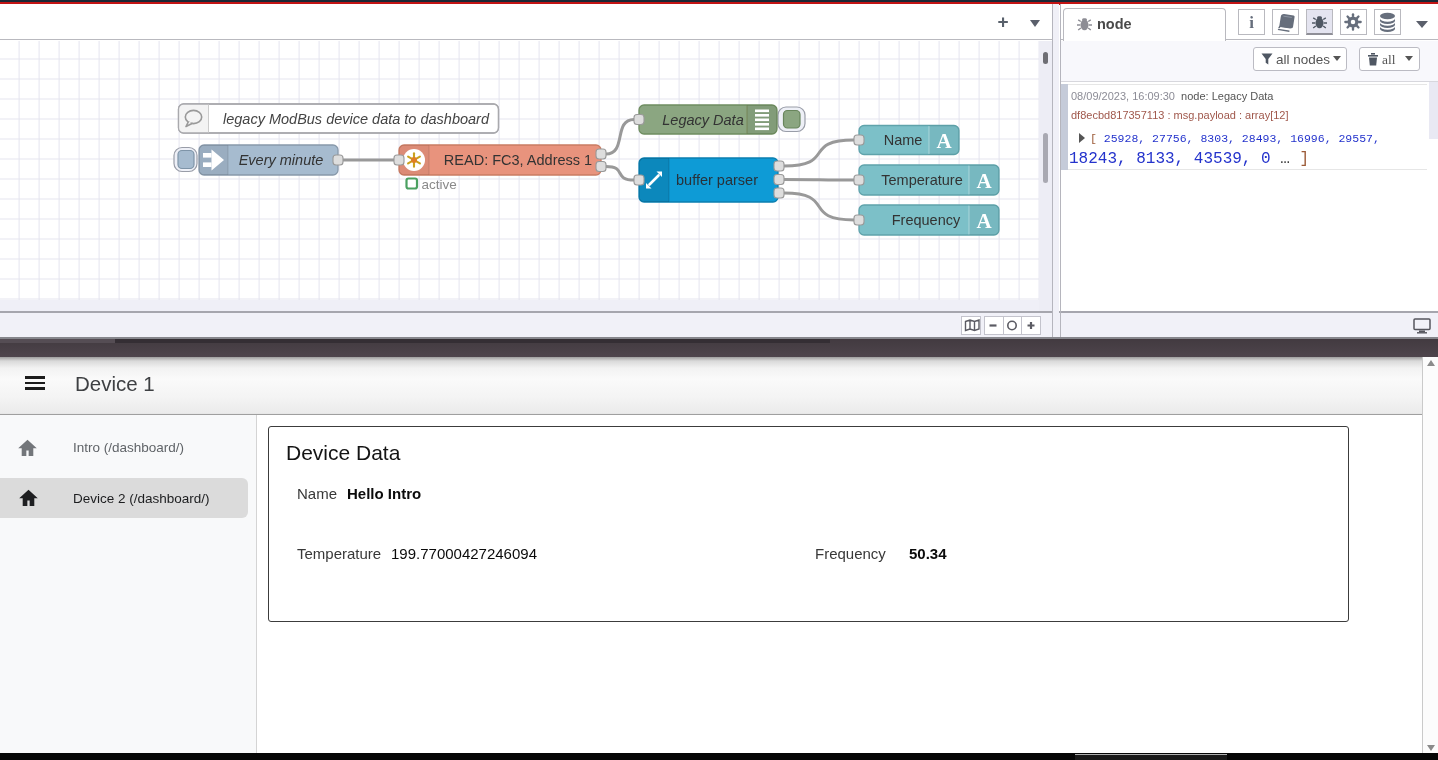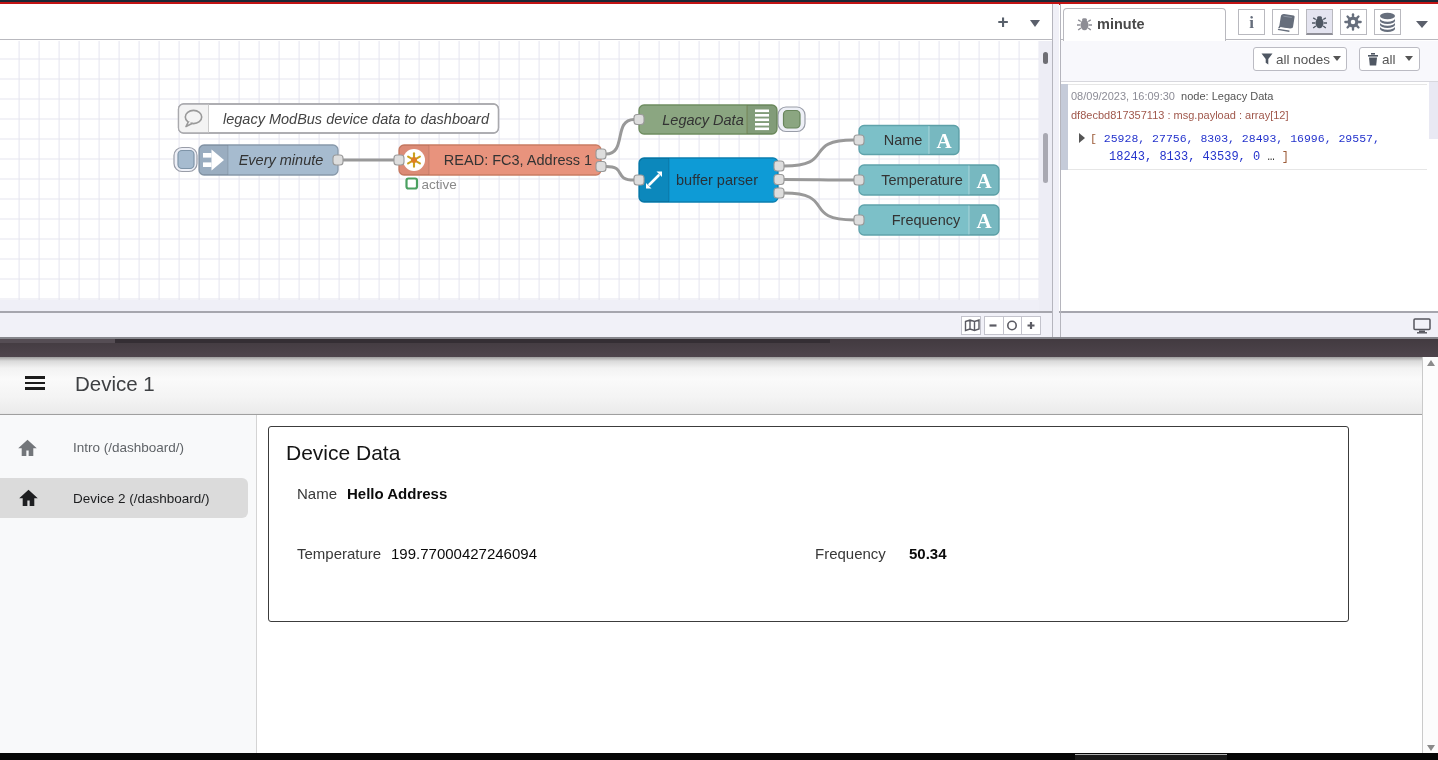--- a/index.html
+++ b/index.html
@@ -177,21 +177,21 @@
   <g fill="#8d8d95">
     <ellipse cx="8.5" cy="10" rx="4" ry="5.2"></ellipse>
     <rect x="6" y="3.2" width="5" height="3" rx="1.5"></rect>
     <g stroke="#8d8d95" stroke-width="1.4" fill="none">
       <path d="M4.8 6.5 L2.2 4.8 M12.2 6.5 L14.8 4.8"></path>
       <path d="M4.3 10 H1 M12.7 10 H16"></path>
       <path d="M4.8 13 L2.2 15 M12.2 13 L14.8 15"></path>
     </g>
   </g>
 </svg>
-<div class="abs" style="left:1097px;top:15.5px;font-size:14.5px;font-weight:bold;color:#4a4a4a;">minute</div>
+<div class="abs" style="left:1097px;top:15.5px;font-size:14.5px;font-weight:bold;color:#4a4a4a;">node</div>
 
 <div class="abs" style="left:1238px;top:9px;width:27px;height:26px;background:#fff;border:1.2px solid #b9b9bf;box-sizing:border-box;"></div>
 <div class="abs" style="left:1272px;top:9px;width:27px;height:26px;background:#fff;border:1.2px solid #b9b9bf;box-sizing:border-box;"></div>
 <div class="abs" style="left:1306px;top:9px;width:27px;height:26px;background:#e4e4f0;border:1.2px solid #b9b9bf;border-bottom:2.5px solid #8f8f97;box-sizing:border-box;"></div>
 <div class="abs" style="left:1340px;top:9px;width:27px;height:26px;background:#fff;border:1.2px solid #b9b9bf;box-sizing:border-box;"></div>
 <div class="abs" style="left:1374px;top:9px;width:27px;height:26px;background:#fff;border:1.2px solid #b9b9bf;box-sizing:border-box;"></div>
 <div class="abs" style="left:1246.5px;top:13px;width:10px;height:18px;font-family:'Liberation Serif',serif;font-weight:bold;font-size:17px;color:#666e7c;text-align:center;">i</div>
 <svg class="abs" style="left:1276px;top:12.5px;" width="20" height="19" viewBox="0 0 20 19">
     <g transform="rotate(9 10 9)">
   <path d="M7 1.5 L16.5 1.5 A1.2 1.2 0 0 1 17.7 2.7 L17.7 12.5 A2 2 0 0 1 15.7 14.5 L6.3 14.5 A2.4 2.4 0 0 0 4 16 L4 4.8 A3.3 3.3 0 0 1 7 1.5 Z" fill="#666e7c"></path>
@@ -243,33 +243,33 @@
 <div class="abs" style="left:1276px;top:51.5px;font-size:13.5px;color:#555;">all nodes</div>
 <div class="abs" style="left:1333px;top:56px;width:0;height:0;border-left:4.5px solid transparent;border-right:4.5px solid transparent;border-top:5.5px solid #555;"></div>
 <div class="abs" style="left:1359px;top:47px;width:61px;height:24px;background:#fff;border:1.2px solid #bbbbc3;border-radius:3px;box-sizing:border-box;"></div>
 <svg class="abs" style="left:1367px;top:52px;" width="12" height="14" viewBox="0 0 12 14">
   <g fill="#4f5763">
     <rect x="1" y="3" width="10" height="1.6"></rect>
     <rect x="4" y="1" width="4" height="1.6"></rect>
     <path d="M2 5.4 h8 l-0.8 8 h-6.4 z"></path>
   </g>
 </svg>
-<div class="abs" style="left:1382px;top:51.5px;font-size:13.5px;color:#555;">all</div>
+<div class="abs" style="left:1382px;top:51.5px;font-size:13.5px;color:#555;font-family:Liberation Serif, serif;">all</div>
 <div class="abs" style="left:1405px;top:56px;width:0;height:0;border-left:4.5px solid transparent;border-right:4.5px solid transparent;border-top:5.5px solid #555;"></div>
 
 <div class="abs" style="left:1060.7px;top:81.7px;width:377.3px;height:229.3px;background:#fff;"></div>
 <div class="abs" style="left:1429px;top:81.7px;width:9px;height:57px;background:#e9e9f3;"></div>
 
 <div class="abs" style="left:1061px;top:83.5px;width:366px;height:86.5px;background:#fff;border-top:1px solid #e6e6e6;border-bottom:1px solid #e6e6e6;box-sizing:border-box;"></div>
 <div class="abs" style="left:1061px;top:83.5px;width:7px;height:86.5px;background:#c5cbd9;"></div>
 <div class="abs" style="left:1071px;top:90px;font-size:11px;color:#8c8c96;">08/09/2023, 16:09:30&nbsp;&nbsp;<span style="color:#555;">node: Legacy Data</span></div>
 <div class="abs" style="left:1071px;top:109px;font-size:11px;color:#a0584c;">df8ecbd817357113 : msg.payload : array[12]</div>
 <div class="abs" style="left:1079px;top:132.5px;width:0;height:0;border-top:5px solid transparent;border-bottom:5px solid transparent;border-left:6.5px solid #555;"></div>
 <div class="abs" style="left:1090px;top:132px;font-size:11.5px;font-family:'Liberation Mono',monospace;color:#2433cc;white-space:pre;"><span style="color:#9c5b38;">[</span> 25928, 27756, 8303, 28493, 16996, 29557,</div>
-<div class="abs" style="left:1069px;top:150.3px;font-size:12px;font-family:'Liberation Mono',monospace;color:#2433cc;white-space:pre;margin-left:40px;">18243, 8133, 43539, 0 <span style="color:#333;">…</span> <span style="color:#9c5b38;">]</span></div>
+<div class="abs" style="left:1069px;top:150.3px;font-size:16px;font-family:'Liberation Mono',monospace;color:#2433cc;white-space:pre;">18243, 8133, 43539, 0 <span style="color:#333;">…</span> <span style="color:#9c5b38;">]</span></div>
 
 <div class="abs" style="left:0;top:338.5px;width:1438px;height:18.5px;background:linear-gradient(#423a40,#4e454c);"></div>
 <div class="abs" style="left:115px;top:338.5px;width:715px;height:4px;background:#342e34;"></div>
 <div class="abs" style="left:0;top:338.5px;width:115px;height:4px;background:#554d54;"></div>
 
 <div class="abs" style="left:0;top:357px;width:1422px;height:58px;background:linear-gradient(#9e9e9e 0px,#d9d9d9 4px,#f2f2f2 11px,#fafafa 22px,#f4f4f4 40px,#ebebeb 56px,#dcdcdc 58px);"></div>
 <div class="abs" style="left:0;top:414px;width:1422px;height:1.3px;background:#9f9f9f;"></div>
 
 <div class="abs" style="left:25px;top:376px;width:19.5px;height:2.8px;background:#1c1c1c;"></div>
 <div class="abs" style="left:25px;top:381.5px;width:19.5px;height:2.8px;background:#1c1c1c;"></div>
@@ -283,21 +283,21 @@
 </svg>
 <div class="abs" style="left:73px;top:440px;font-size:13.5px;color:#606468;">Intro (/dashboard/)</div>
 <svg class="abs" style="left:19px;top:489px;" width="19" height="17" viewBox="0 0 24 22">
   <path d="M12 1 L0 12 h4.5 v10 h6 v-7 h3 v7 h6 V12 H24 Z" fill="#1e1f21"></path>
 </svg>
 <div class="abs" style="left:73px;top:491px;font-size:13.5px;color:#1c1d1f;">Device 2 (/dashboard/)</div>
 
 <div class="abs" style="left:268px;top:426px;width:1078.5px;height:194px;border:1.2px solid #3c3c3c;border-radius:3px;background:#fff;"></div>
 <div class="abs" style="left:286px;top:440.5px;font-size:21px;color:#141414;">Device Data</div>
 <div class="abs" style="left:297px;top:485px;font-size:15px;color:#383838;">Name</div>
-<div class="abs" style="left:347px;top:485px;font-size:15px;font-weight:bold;color:#0b0b0b;">Hello Address</div>
+<div class="abs" style="left:347px;top:485px;font-size:15px;font-weight:bold;color:#0b0b0b;">Hello Intro</div>
 <div class="abs" style="left:297px;top:544.5px;font-size:15px;color:#383838;">Temperature</div>
 <div class="abs" style="left:391px;top:544.5px;font-size:15px;font-weight:normal;color:#0b0b0b;">199.77000427246094</div>
 <div class="abs" style="left:815px;top:544.5px;font-size:15px;color:#383838;">Frequency</div>
 <div class="abs" style="left:897px;top:544.5px;font-size:15px;font-weight:bold;color:#0b0b0b;margin-left:12px;">50.34</div>
 
 <div class="abs" style="left:1422px;top:357px;width:16px;height:396px;background:#fcfcfc;border-left:1px solid #cacaca;box-sizing:border-box;"></div>
 <div class="abs" style="left:1426.5px;top:360px;width:0;height:0;border-left:4.5px solid transparent;border-right:4.5px solid transparent;border-bottom:6px solid #8b8b8b;"></div>
 <div class="abs" style="left:1426.5px;top:745px;width:0;height:0;border-left:4.5px solid transparent;border-right:4.5px solid transparent;border-top:6px solid #8b8b8b;"></div>
 
 <div class="abs" style="left:0;top:753px;width:1438px;height:7px;background:#060606;"></div>

